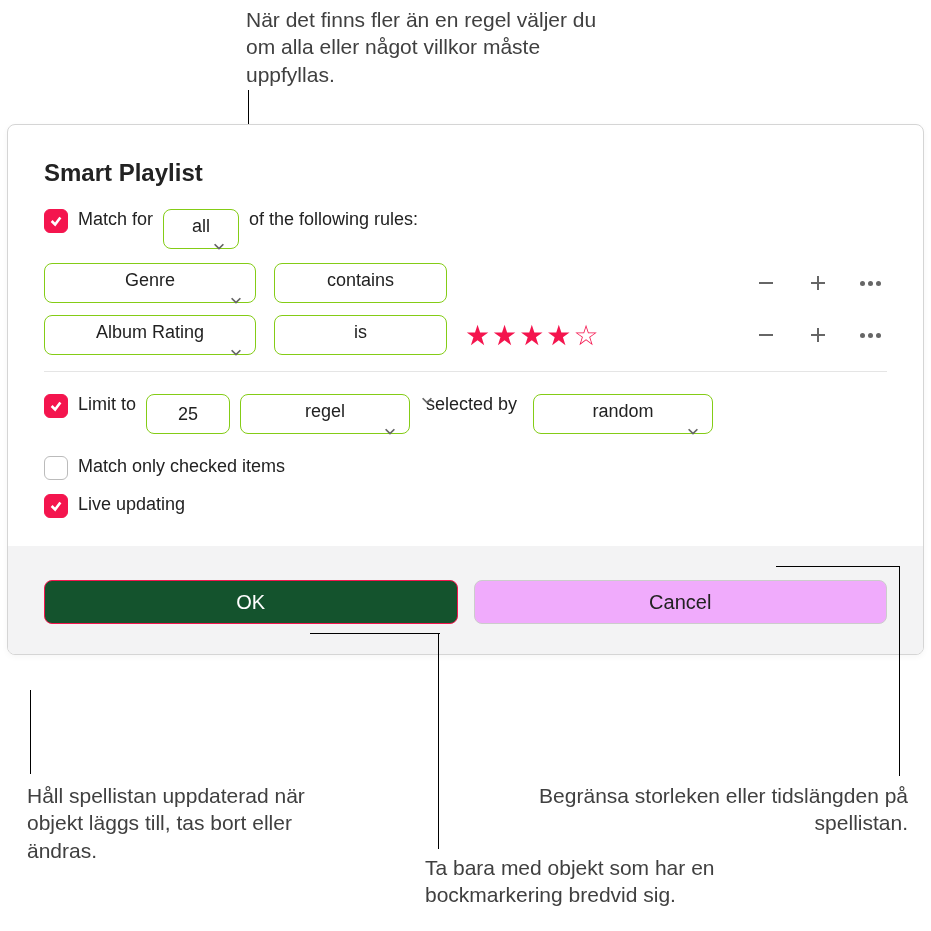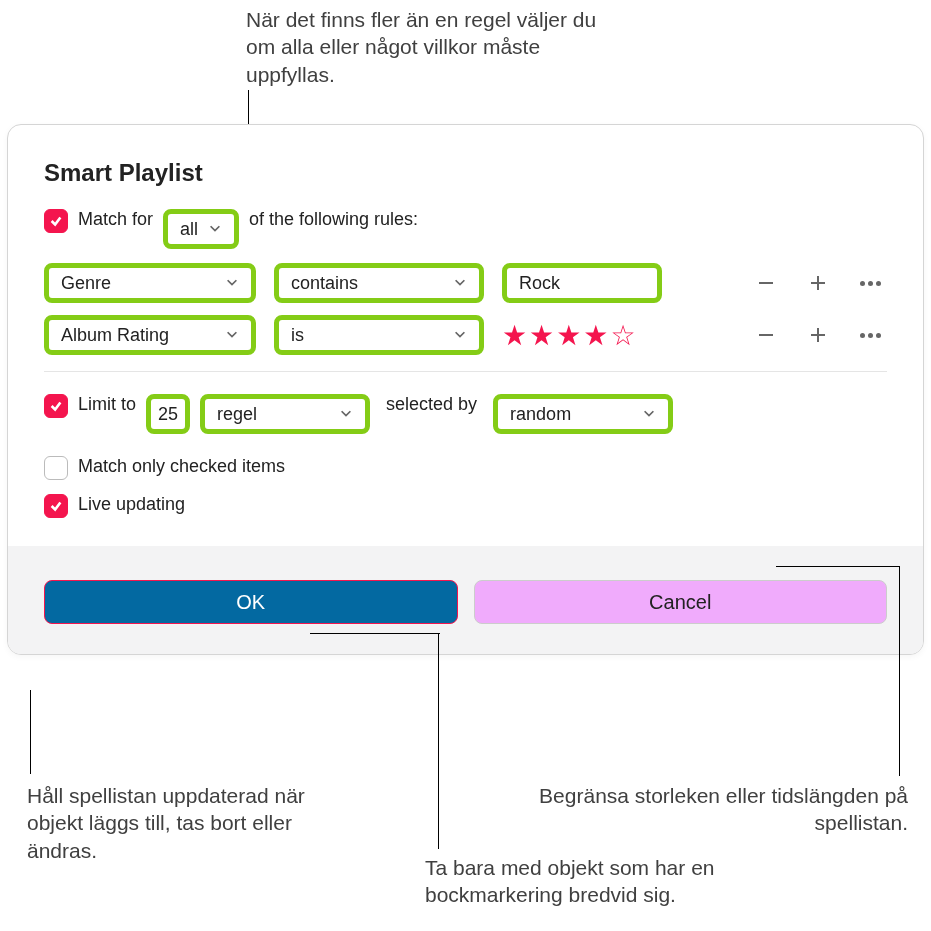--- a/index.html
+++ b/index.html
@@ -22,21 +22,21 @@
     position: absolute;
     background: #000;
   }
   .dialog {
     position: absolute;
     top: 124px;
     left: 7px;
     width: 917px;
     background: #fff;
     border: 1px solid #d5d5d5;
-    border-radius: 14px;
+    border-radius: 8px;
     box-shadow: 0 2px 6px rgba(0,0,0,0.04);
     overflow: hidden;
   }
   .content { padding: 34px 36px 0 36px; }
   h1 {
     font-size: 24px;
     font-weight: 700;
     margin-bottom: 22px;
   }
   .row {
@@ -55,44 +55,45 @@
     flex-shrink: 0;
     cursor: pointer;
   }
   .checkbox.checked {
     background: #f4154e;
     border-color: #f4154e;
   }
   .checkbox.checked svg { stroke: #fff; }
   .checkbox svg { width: 14px; height: 14px; stroke-width: 3; stroke: transparent; fill: none; }
   .select, .input {
-    border: 5px solid #84cc16;
+    border: 1px solid #84cc16;
     border-radius: 8px;
     background: #fff;
     height: 40px;
     padding: 6px 12px;
     display: flex;
     align-items: center;
     font-size: 18px;
     cursor: pointer;
     position: relative;
+    flex-direction: column;
   }
   .select .chev {
     margin-left: auto;
     padding-left: 10px;
   }
   .input { cursor: text; }
   .rule-row {
     display: flex;
     align-items: center;
     gap: 18px;
     margin-bottom: 12px;
   }
   .rule-row .select.field { width: 212px; align-items: center; }
-  .rule-row .select.op { width: 210px; gap: 48px; }
+  .rule-row .select.op { width: 173px; gap: 48px; }
   .rule-row .value-box { width: 160px; }
   .icon-btn {
     width: 34px; height: 34px;
     display: flex;
     align-items: center;
     justify-content: center;
     cursor: pointer;
     color: #666;
     font-size: 26px;
     border-radius: 6px;
@@ -124,21 +125,21 @@
     border-radius: 8px;
     display: flex;
     align-items: center;
     justify-content: center;
     font-size: 20px;
     cursor: pointer;
     border: 1px solid #ccc;
     background: #f0abfc;
   }
   .btn.primary {
-    background: #0369a1;
+    background: #14532d;
     border-color: #f4154e;
     color: #fff;
     font-weight: 500;
   }
   .chev svg { width: 14px; height: 14px; stroke: #666; stroke-width: 2; fill: none; }
   .more-dots {
     display: flex;
     gap: 3px;
   }
   .more-dots span {
@@ -179,23 +180,20 @@
         <span>Genre</span>
         <span class="chev"><svg viewBox="0 0 16 16">
               <polyline points="3,6 8,11 13,6"></polyline>
             </svg></span>
       </div>
       <div class="select op">
         <span>contains</span>
         <span class="chev"><svg viewBox="0 0 16 16">
               <polyline points="3,6 8,11 13,6"></polyline>
             </svg></span>
-      </div>
-      <div class="input value-box">
-        <span>Rock</span>
       </div>
       <div style="flex:1"></div>
       <div class="icon-btn">
         <svg width="22" height="22" viewBox="0 0 22 22">
             <line x1="4" y1="11" x2="18" y2="11" stroke="#666" stroke-width="2"></line>
           </svg>
       </div>
       <div class="icon-btn">
         <svg width="22" height="22" viewBox="0 0 22 22">
             <line x1="4" y1="11" x2="18" y2="11" stroke="#666" stroke-width="2"></line>
@@ -254,21 +252,21 @@
 
     <hr>
 
     <div class="row">
       <div class="checkbox checked">
         <svg viewBox="0 0 16 16">
             <polyline points="3,8 7,12 13,4"></polyline>
           </svg>
       </div>
       <span class="label-text">Limit to</span>
-      <div class="input" style="width:44px; justify-content:center;">
+      <div class="input" style="width:84px; justify-content:center;">
         <span>25</span>
       </div>
       <div class="select" style="width:170px;">
         <span>regel</span>
         <span class="chev"><svg viewBox="0 0 16 16">
               <polyline points="3,6 8,11 13,6"></polyline>
             </svg></span>
       </div>
       <span class="label-text" style="margin:0 6px;">selected by</span>
       <div class="select" style="width:180px;">

